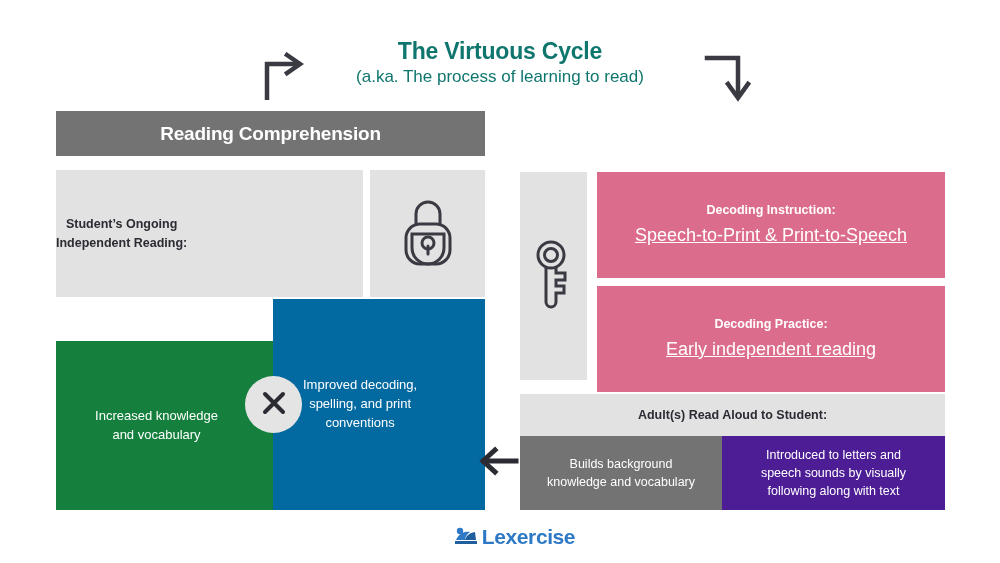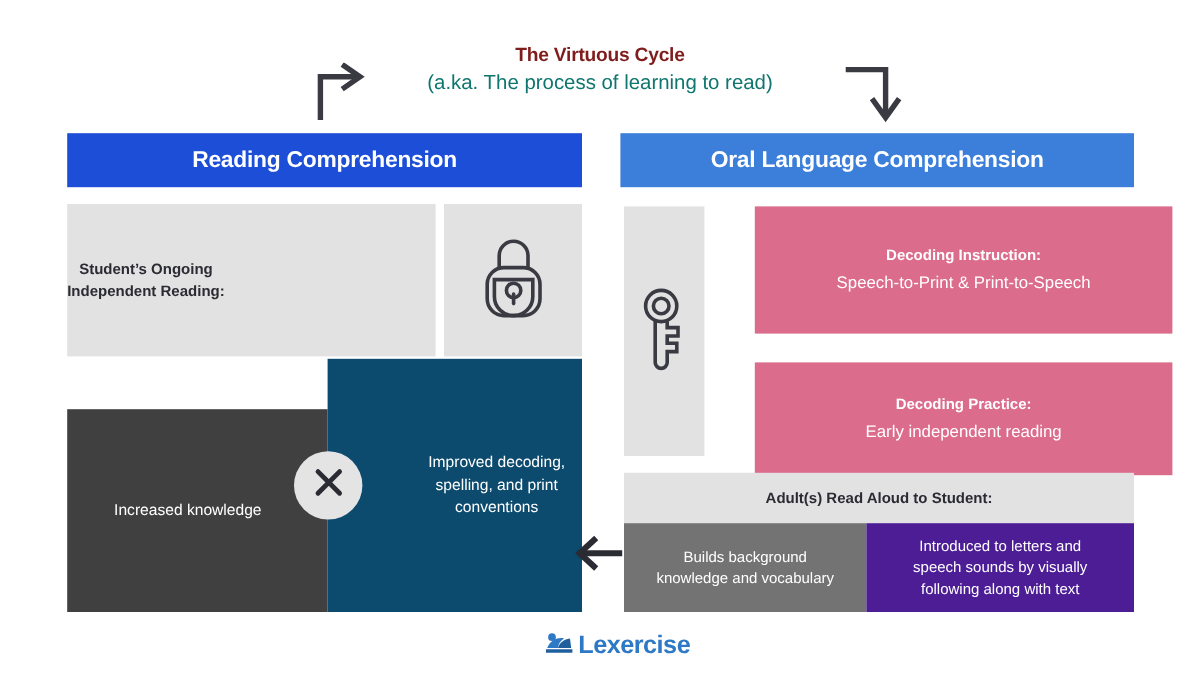--- a/index.html
+++ b/index.html
@@ -13,39 +13,39 @@
     position:relative;
   }
   .stage{position:absolute;left:0;top:0;width:1000px;height:563px;}
 
   
   .title-block{
     position:absolute;left:300px;top:38px;width:400px;
     text-align:center;
   }
   .title{
-    font-size:16px;font-weight:bold;letter-spacing:-0.2px;
-    color:#7f1d1d;line-height:1.15;margin:0;
+    font-size:23px;font-weight:bold;letter-spacing:-0.2px;
+    color:#0f766e;line-height:1.15;margin:0;
   }
   .subtitle{
     font-size:17px;font-weight:normal;color:#0f766e;
     line-height:1.2;margin:3px 0 0 0;
   }
   .arrow-tl{position:absolute;left:262px;top:52px;width:46px;height:48px;}
   .arrow-tr{position:absolute;left:704px;top:52px;width:50px;height:52px;}
   .arrow-left{position:absolute;left:478px;top:443px;width:44px;height:36px;}
 
   
   .panel-head{
     position:absolute;
     height:45px;
     display:flex;align-items:center;justify-content:center;
     color:#ffffff;font-size:19px;font-weight:bold;letter-spacing:-0.2px;
   }
-  #head-left{left:56px;top:111px;width:429px;background:#1d4ed8;}
+  #head-left{left:56px;top:111px;width:429px;background:#737373;}
   #head-right{left:517px;top:111px;width:428px;background:#3c7fdb;}
 
   
   .lp-reading{
     position:absolute;left:56px;top:170px;width:307px;height:127px;
     background:#e2e2e2;
     display:flex;align-items:center;
   }
   .lp-reading-txt{
     font-size:12.5px;font-weight:bold;line-height:1.5;text-align:center;
@@ -55,26 +55,26 @@
     position:absolute;left:370px;top:170px;width:115px;height:127px;
     background:#e2e2e2;
     display:flex;align-items:center;justify-content:center;
   }
 
   .lp-split{
     position:absolute;left:56px;top:299px;width:429px;height:211px;
     display:flex;
   }
   .lp-blue{
-    width:217px;background:#404040;
+    width:217px;background:#15803d;
     display:flex;align-items:center;justify-content:center;margin-top:42px;
   }
   .lp-pink{
-    width:212px;background:#0c4a6e;
-    display:flex;align-items:center;justify-content:flex-end;
+    width:212px;background:#0369a1;
+    display:flex;align-items:center;justify-content:flex-start;
   }
   .split-txt{
     color:#ffffff;font-size:13px;line-height:1.45;text-align:center;
     padding:0 14px;
   }
   .lp-blue .split-txt{padding-right:30px;}
   .lp-pink .split-txt{padding-left:30px;}
   .x-circle{
     position:absolute;left:245px;top:376px;width:57px;height:57px;
     border-radius:50%;background:#e4e4e4;
@@ -82,31 +82,32 @@
     z-index:5;
   }
 
   
   .rp-key{
     position:absolute;left:520px;top:172px;width:67px;height:208px;
     background:#e2e2e2;
     display:flex;align-items:center;justify-content:center;
   }
   .rp-pink-box{
-    position:absolute;left:629px;width:348px;background:#dc6c8c;
+    position:absolute;left:597px;width:348px;background:#dc6c8c;
     display:flex;flex-direction:column;align-items:center;justify-content:center;
   }
   #rp-box1{top:172px;height:106px;}
-  #rp-box2{top:286px;height:94px;margin-top:16px;}
+  #rp-box2{top:286px;height:106px;}
   .pb-head{
     color:#ffffff;font-size:12.5px;font-weight:bold;line-height:1.5;text-align:center;
   }
   .pb-sub{
-    color:#ffffff;font-size:14px;font-weight:normal;line-height:1.5;text-align:right;
+    color:#ffffff;font-size:18px;font-weight:normal;line-height:1.5;text-align:right;
     margin-top:2px;
+    text-decoration:underline;
   }
 
   .rp-adult{
     position:absolute;left:520px;top:394px;width:425px;height:42px;
     background:#e2e2e2;
     display:flex;align-items:center;justify-content:center;
   }
   .rp-adult-txt{font-size:12.5px;font-weight:bold;color:#2b2b33;}
 
   .rp-bottom{
@@ -155,23 +156,20 @@
     <svg width="50" height="52" viewBox="0 0 50 52">
       <path d="M3 6 L34 6 L34 40" fill="none" stroke="#3a3a42" stroke-width="4.5" stroke-linecap="square"></path>
       <path d="M24 32 L34 46 L44 32" fill="none" stroke="#3a3a42" stroke-width="4.5" stroke-linecap="square" stroke-linejoin="miter"></path>
     </svg>
   </div>
 
   <div class="panel-head" id="head-left">
     <span>Reading Comprehension</span>
   </div>
 
-  <div class="panel-head" id="head-right">
-    <span>Oral Language Comprehension</span>
-  </div>
 
   <div class="lp-reading">
     <div class="lp-reading-txt">
       <div>Student’s Ongoing</div>
       <div>Independent Reading:</div>
     </div>
   </div>
 
   <div class="lp-lock">
     <span>
@@ -182,20 +180,21 @@
         <circle cx="30" cy="47" r="6" fill="none" stroke="#3a3a42" stroke-width="3"></circle>
         <path d="M30 50 L30 58" fill="none" stroke="#3a3a42" stroke-width="3" stroke-linecap="round"></path>
       </svg>
     </span>
   </div>
 
   <div class="lp-split">
     <div class="lp-blue">
       <div class="split-txt">
         <div>Increased knowledge</div>
+        <div>and vocabulary</div>
       </div>
     </div>
     <div class="lp-pink">
       <div class="split-txt">
         <div>Improved decoding,</div>
         <div>spelling, and print</div>
         <div>conventions</div>
       </div>
     </div>
   </div>

